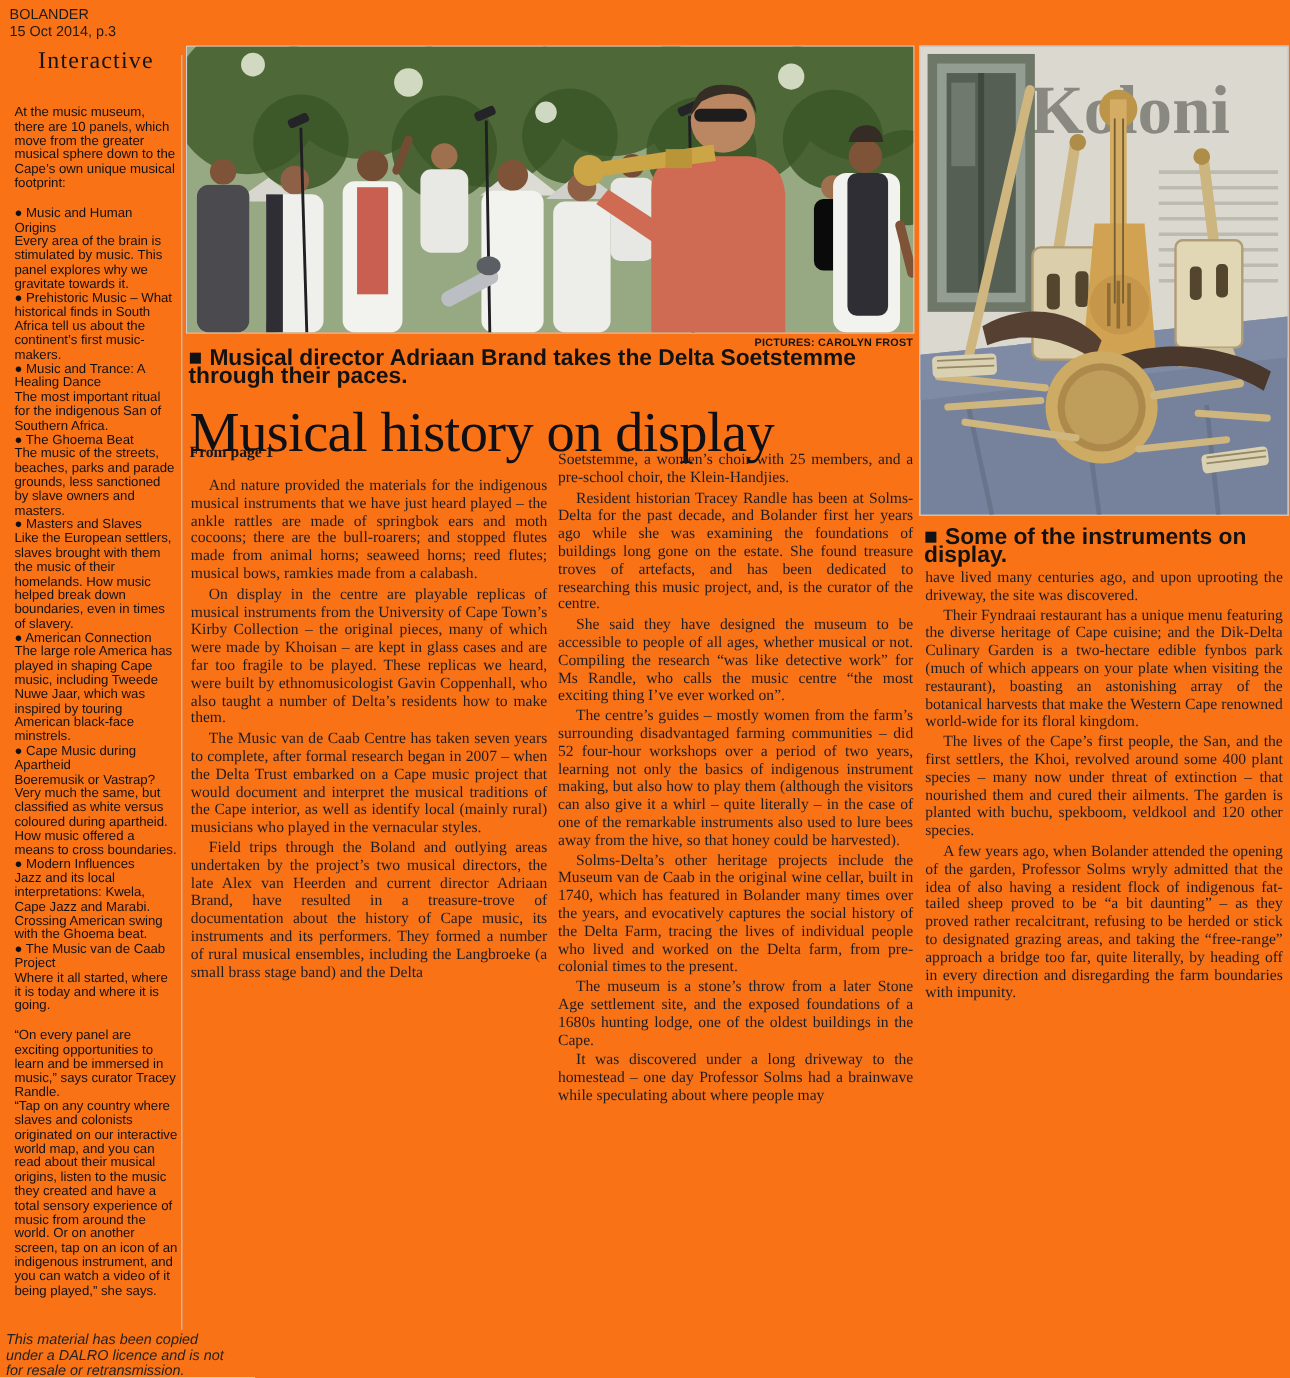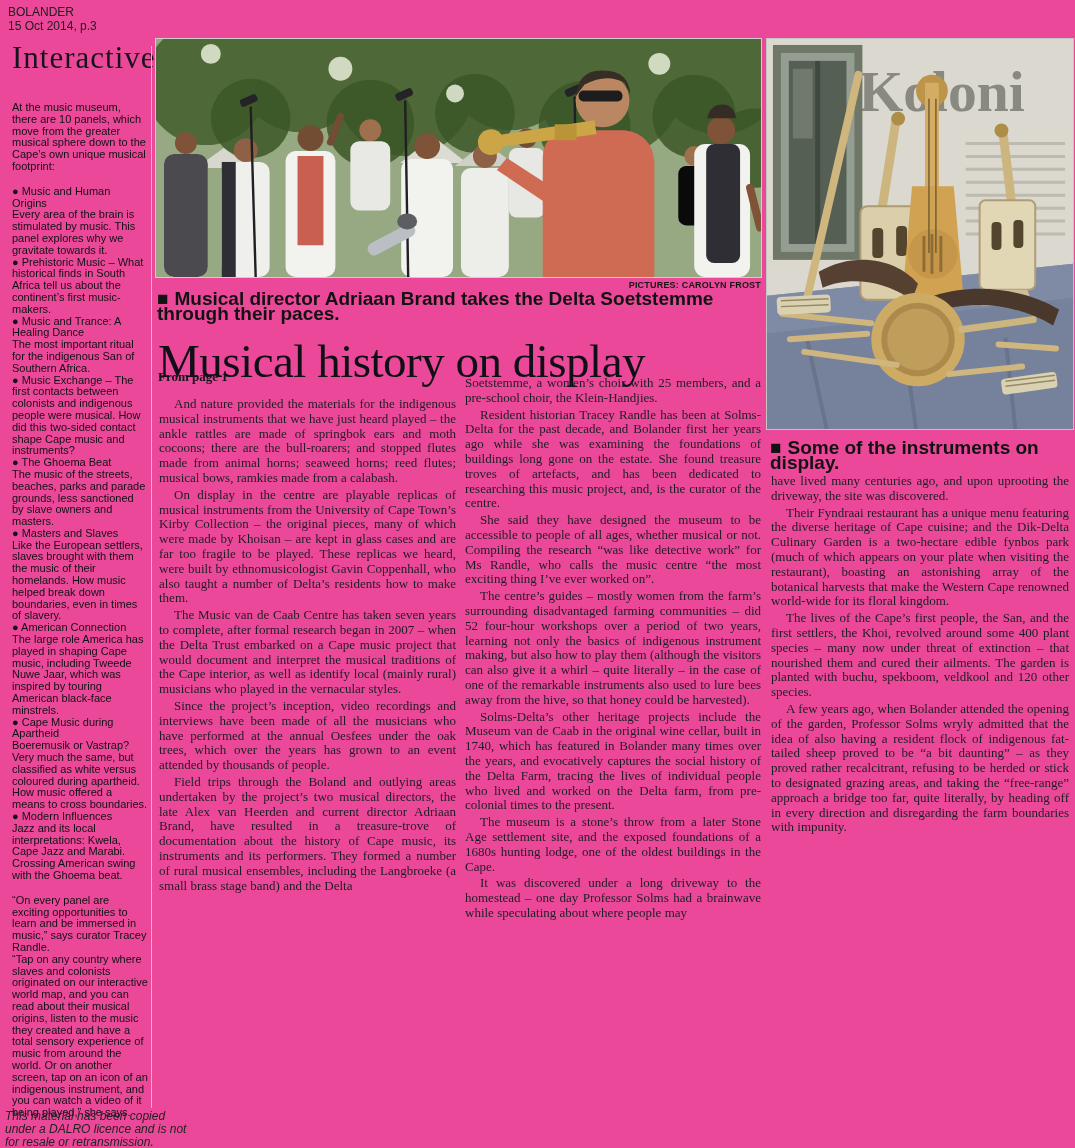--- a/index.html
+++ b/index.html
@@ -1,25 +1,25 @@
 <!DOCTYPE html>
 <html><head>
 <meta charset="utf-8">
 <style>
   html,body{margin:0;padding:0;background:#ffffff;}
-  .page{position:relative;width:1075px;height:1148px;background:#ec4899;overflow:hidden;
+  .page{position:relative;width:1075px;height:1148px;background:#f97316;overflow:hidden;
         font-family:"Liberation Sans",sans-serif;color:#1a1a1a;}
 
   
   .masthead{position:absolute;left:8px;top:5px;font-size:12px;line-height:14px;color:#1b1b1b;}
 
   
   .vrule{position:absolute;left:151px;top:46px;width:1px;height:1062px;background:#c6c6c6;}
   .sidebar{position:absolute;left:12px;top:40px;width:136px;}
-  .sidebar-title{font-family:"Liberation Serif",serif;font-weight:400;font-size:31px;
+  .sidebar-title{font-family:"Liberation Serif",serif;font-weight:400;font-size:20px;
                  letter-spacing:1px;color:#14141a;text-align:center;margin:0 0 26px 0;}
   .sidebar p{margin:0;font-size:11px;line-height:11.8px;white-space:pre-line;color:#111115;}
   .sidebar p.gap{margin-top:13px;}
 
   
   .main-photo{position:absolute;left:155px;top:38px;width:607px;height:240px;border:1px solid #cfcfcf;box-sizing:border-box;}
   .main-photo svg{display:block;width:100%;height:100%;}
   .right-photo{position:absolute;left:766px;top:38px;width:308px;height:392px;border:1px solid #c4c4c4;box-sizing:border-box;background:#d9d6cc;}
   .right-photo svg{display:block;width:100%;height:100%;}
 
@@ -60,31 +60,32 @@
   </div>
 
   <div class="sidebar">
     <h2 class="sidebar-title">Interactive</h2>
     <p>At the music museum, there are 10 panels, which move from the greater musical sphere down to the Cape’s own unique musical footprint:</p>
     <p class="gap">● Music and Human Origins
 Every area of the brain is stimulated by music. This panel explores why we gravitate towards it.</p>
     <p>● Prehistoric Music – What historical finds in South Africa tell us about the continent’s first music-makers.</p>
     <p>● Music and Trance: A Healing Dance
 The most important ritual for the indigenous San of Southern Africa.</p>
-    <p>● Music Exchange – The first contacts between colonists and indigenous people were musical. How did this two-sided contact shape Cape music and instruments?</p>
     <p>● The Ghoema Beat
 The music of the streets, beaches, parks and parade grounds, less sanctioned by slave owners and masters.</p>
     <p>● Masters and Slaves
 Like the European settlers, slaves brought with them the music of their homelands. How music helped break down boundaries, even in times of slavery.</p>
     <p>● American Connection
 The large role America has played in shaping Cape music, including Tweede Nuwe Jaar, which was inspired by touring American black-face minstrels.</p>
     <p>● Cape Music during Apartheid
 Boeremusik or Vastrap? Very much the same, but classified as white versus coloured during apartheid. How music offered a means to cross boundaries.</p>
     <p>● Modern Influences
 Jazz and its local interpretations: Kwela, Cape Jazz and Marabi. Crossing American swing with the Ghoema beat.</p>
+    <p>● The Music van de Caab Project
+Where it all started, where it is today and where it is going.</p>
     <p class="gap">“On every panel are exciting opportunities to learn and be immersed in music,” says curator Tracey Randle.</p>
     <p>“Tap on any country where slaves and colonists originated on our interactive world map, and you can read about their musical origins, listen to the music they created and have a total sensory experience of music from around the world. Or on another screen, tap on an icon of an indigenous instrument, and you can watch a video of it being played,” she says.</p>
   </div>
   <div class="vrule"></div>
 
   <div class="main-photo">
     <svg viewBox="0 0 607 240" preserveAspectRatio="none">
       <rect width="607" height="240" fill="#93a67e"></rect>
       <g fill="#47632f">
         <circle cx="50" cy="45" r="62"></circle>
@@ -269,21 +270,20 @@
     <span class="sq">■</span><span>Some of the instruments on display.</span>
   </div>
 
   <h1 class="headline">Musical history on display</h1>
   <div class="kicker">From page 1</div>
 
   <div class="bodycol" id="col1">
     <p>And nature provided the materials for the indigenous musical instruments that we have just heard played – the ankle rattles are made of springbok ears and moth cocoons; there are the bull-roarers; and stopped flutes made from animal horns; seaweed horns; reed flutes; musical bows, ramkies made from a calabash.</p>
     <p>On display in the centre are playable replicas of musical instruments from the University of Cape Town’s Kirby Collection – the original pieces, many of which were made by Khoisan – are kept in glass cases and are far too fragile to be played. These replicas we heard, were built by ethnomusicologist Gavin Coppenhall, who also taught a number of Delta’s residents how to make them.</p>
     <p>The Music van de Caab Centre has taken seven years to complete, after formal research began in 2007 – when the Delta Trust embarked on a Cape music project that would document and interpret the musical traditions of the Cape interior, as well as identify local (mainly rural) musicians who played in the vernacular styles.</p>
-    <p>Since the project’s inception, video recordings and interviews have been made of all the musicians who have performed at the annual Oesfees under the oak trees, which over the years has grown to an event attended by thousands of people.</p>
     <p>Field trips through the Boland and outlying areas undertaken by the project’s two musical directors, the late Alex van Heerden and current director Adriaan Brand, have resulted in a treasure-trove of documentation about the history of Cape music, its instruments and its performers. They formed a number of rural musical ensembles, including the Langbroeke (a small brass stage band) and the Delta</p>
   </div>
   <div class="bodycol" id="col2">
     <p class="cont">Soetstemme, a women’s choir with 25 members, and a pre-school choir, the Klein-Handjies.</p>
     <p>Resident historian Tracey Randle has been at Solms-Delta for the past decade, and Bolander first her years ago while she was examining the foundations of buildings long gone on the estate. She found treasure troves of artefacts, and has been dedicated to researching this music project, and, is the curator of the centre.</p>
     <p>She said they have designed the museum to be accessible to people of all ages, whether musical or not. Compiling the research “was like detective work” for Ms Randle, who calls the music centre “the most exciting thing I’ve ever worked on”.</p>
     <p>The centre’s guides – mostly women from the farm’s surrounding disadvantaged farming communities – did 52 four-hour workshops over a period of two years, learning not only the basics of indigenous instrument making, but also how to play them (although the visitors can also give it a whirl – quite literally – in the case of one of the remarkable instruments also used to lure bees away from the hive, so that honey could be harvested).</p>
     <p>Solms-Delta’s other heritage projects include the Museum van de Caab in the original wine cellar, built in 1740, which has featured in Bolander many times over the years, and evocatively captures the social history of the Delta Farm, tracing the lives of individual people who lived and worked on the Delta farm, from pre-colonial times to the present.</p>
     <p>The museum is a stone’s throw from a later Stone Age settlement site, and the exposed foundations of a 1680s hunting lodge, one of the oldest buildings in the Cape.</p>
     <p>It was discovered under a long driveway to the homestead – one day Professor Solms had a brainwave while speculating about where people may</p>

